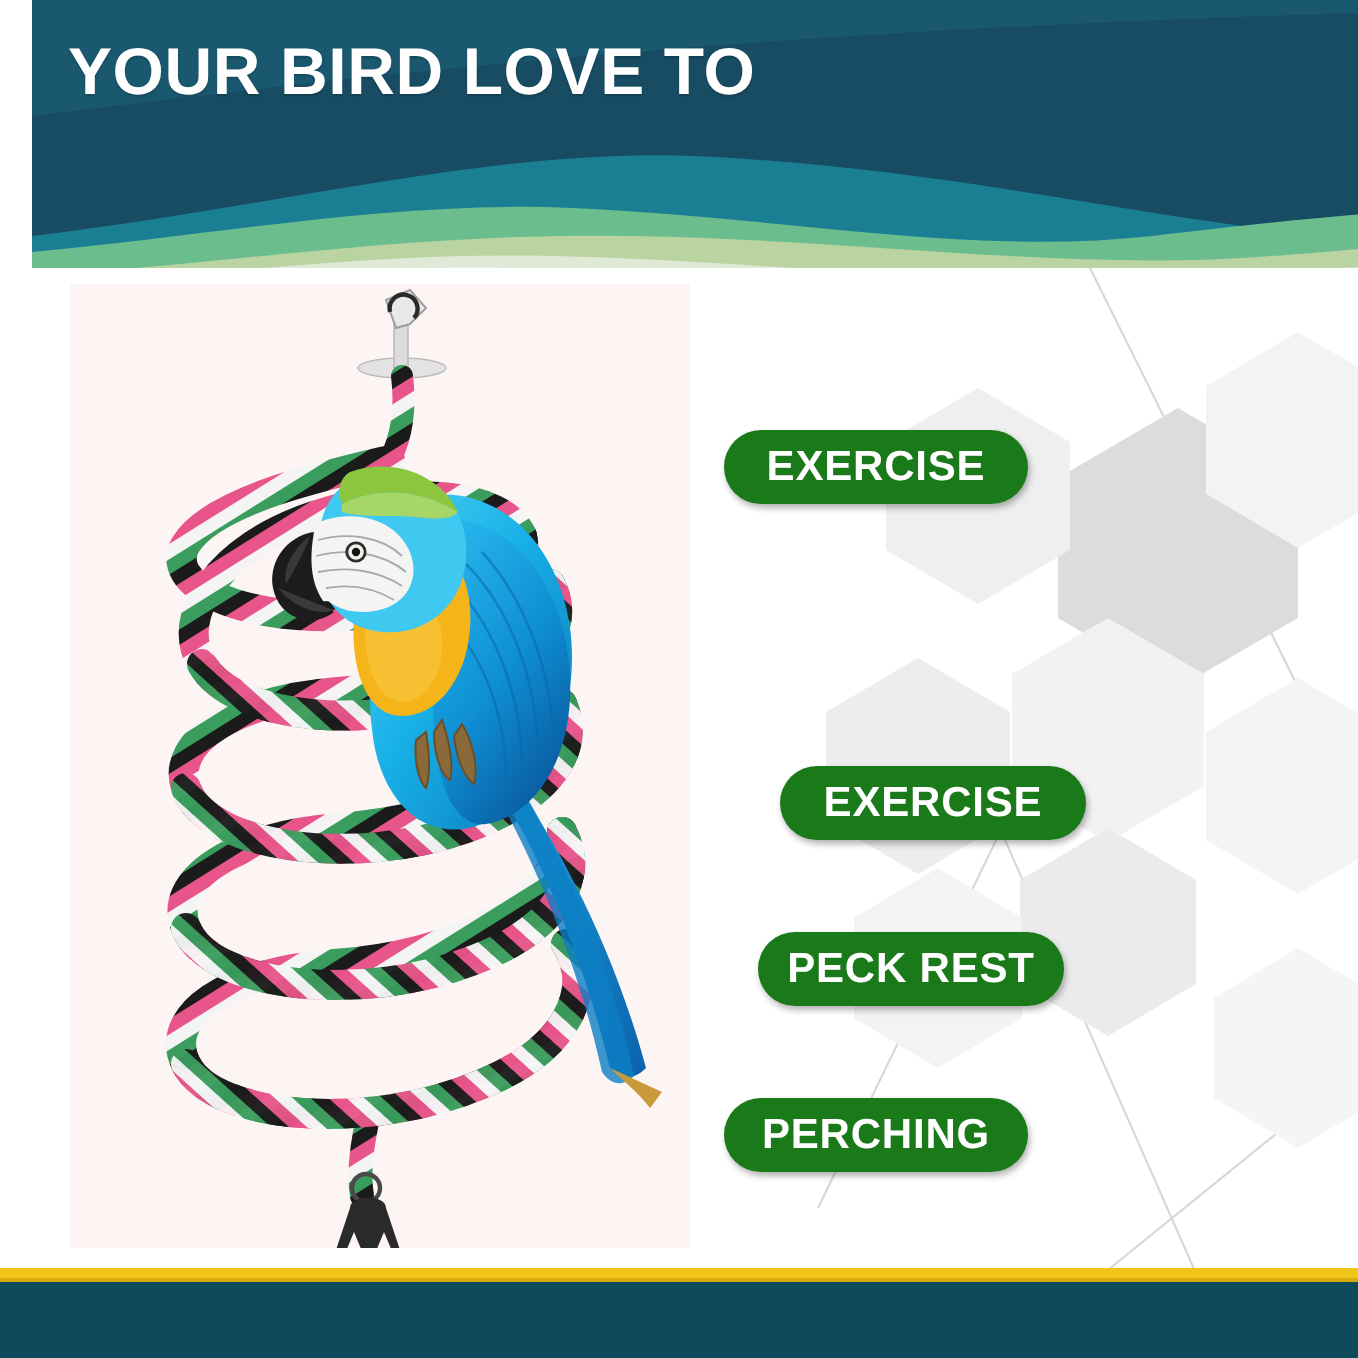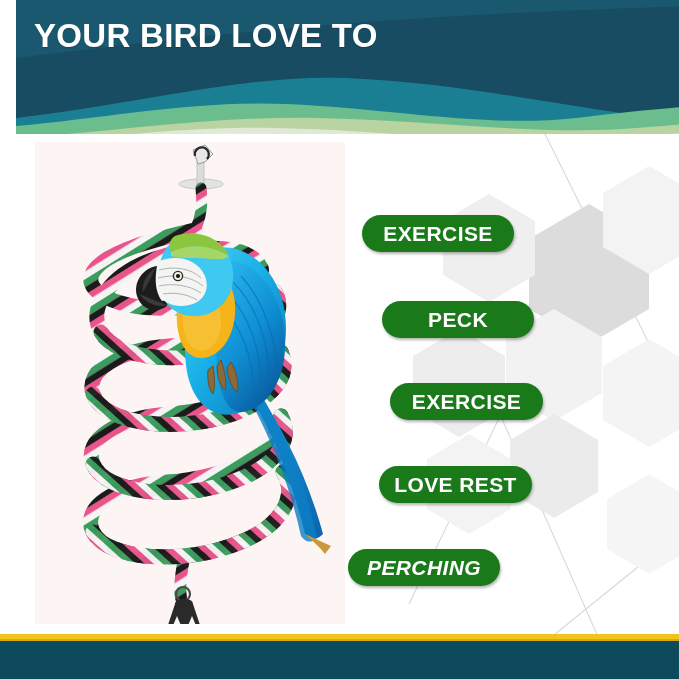--- a/index.html
+++ b/index.html
@@ -270,33 +270,30 @@
             <path d="M178,224 C180,236 180,246 178,252 C174,248 172,238 173,228 Z"></path>
           </g>
         </g>
       </svg>
     </div>
 
     <div class="pill" style="left:362px;top:81px;width:152px;">
       <span>EXERCISE</span>
     </div>
 
-    <div class="pill" style="left:382px;top:167px;width:152px;">
-      <span>PECK</span>
-    </div>
 
     <div class="pill" style="left:390px;top:249px;width:153px;">
       <span>EXERCISE</span>
     </div>
 
     <div class="pill" style="left:379px;top:332px;width:153px;">
-      <span>LOVE REST</span>
-    </div>
-
-    <div class="pill" style="left:348px;top:415px;width:152px;font-style:italic;">
+      <span>PECK REST</span>
+    </div>
+
+    <div class="pill" style="left:362px;top:415px;width:152px;">
       <span>PERCHING</span>
     </div>
 
   </div>
 
   <div class="gold-rule"></div>
   <div class="gold-rule2"></div>
   <div class="footer-top-sheen"></div>
   <div class="footer-bar"></div>
 

